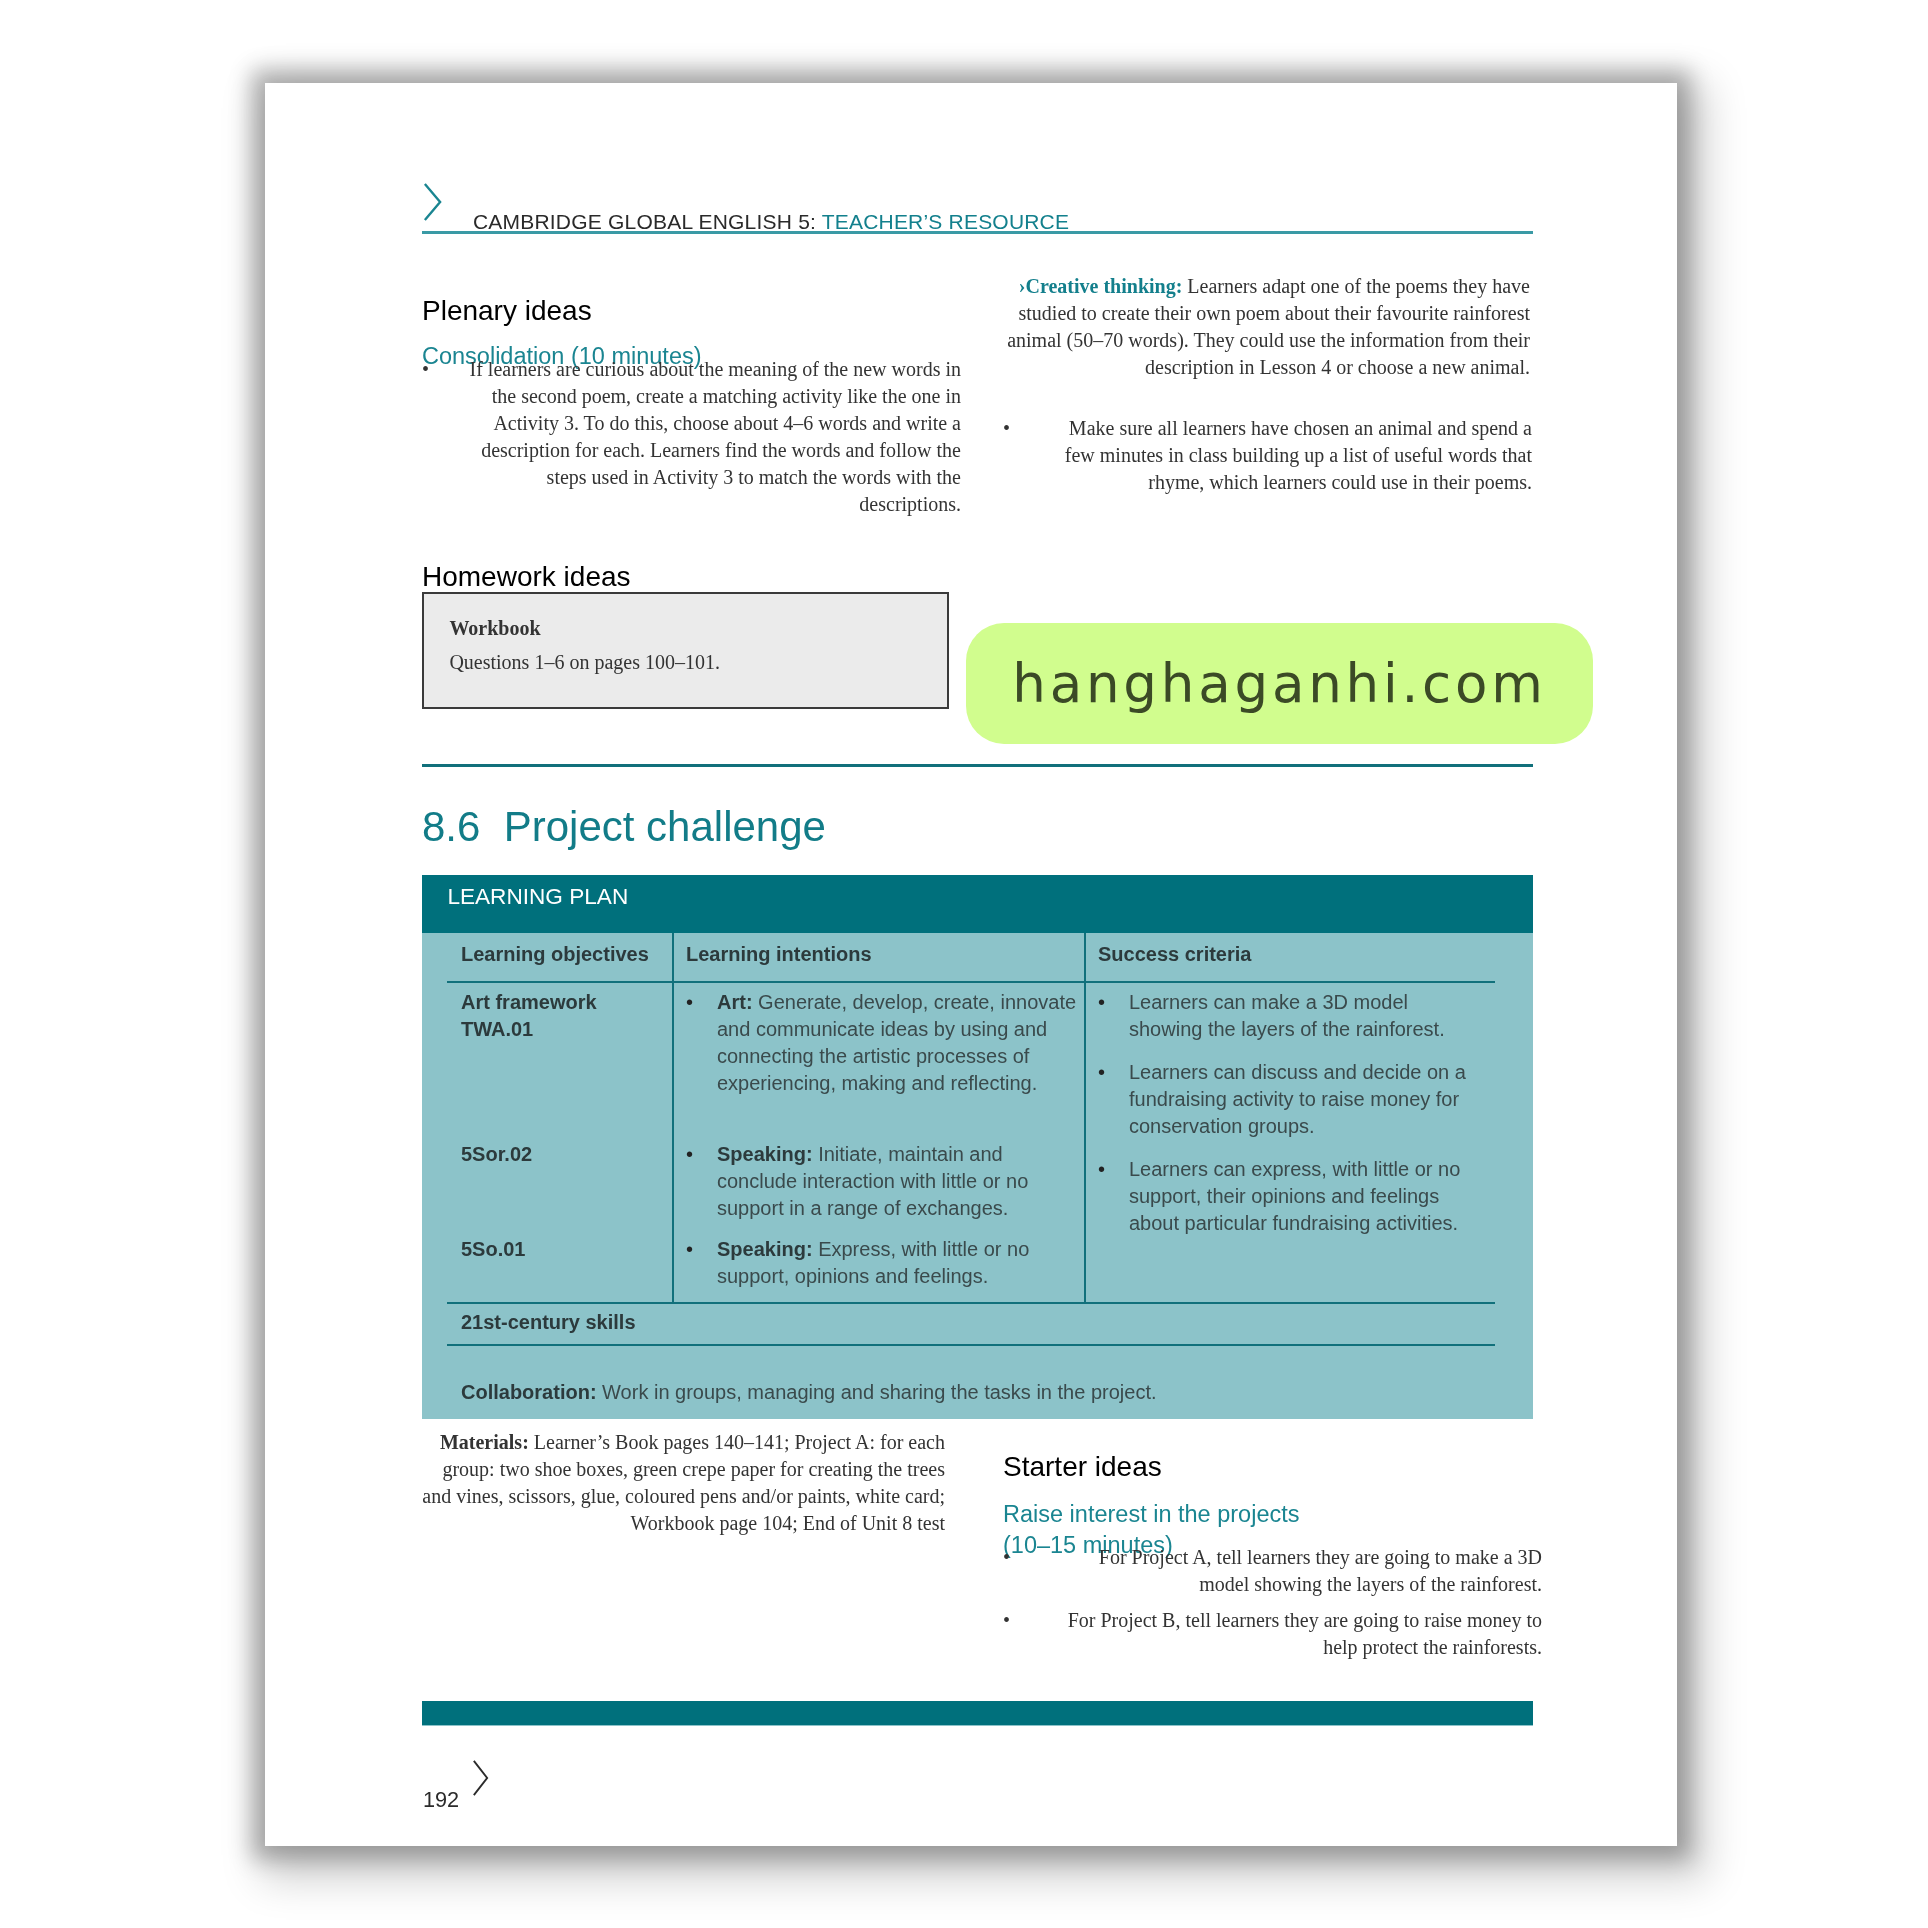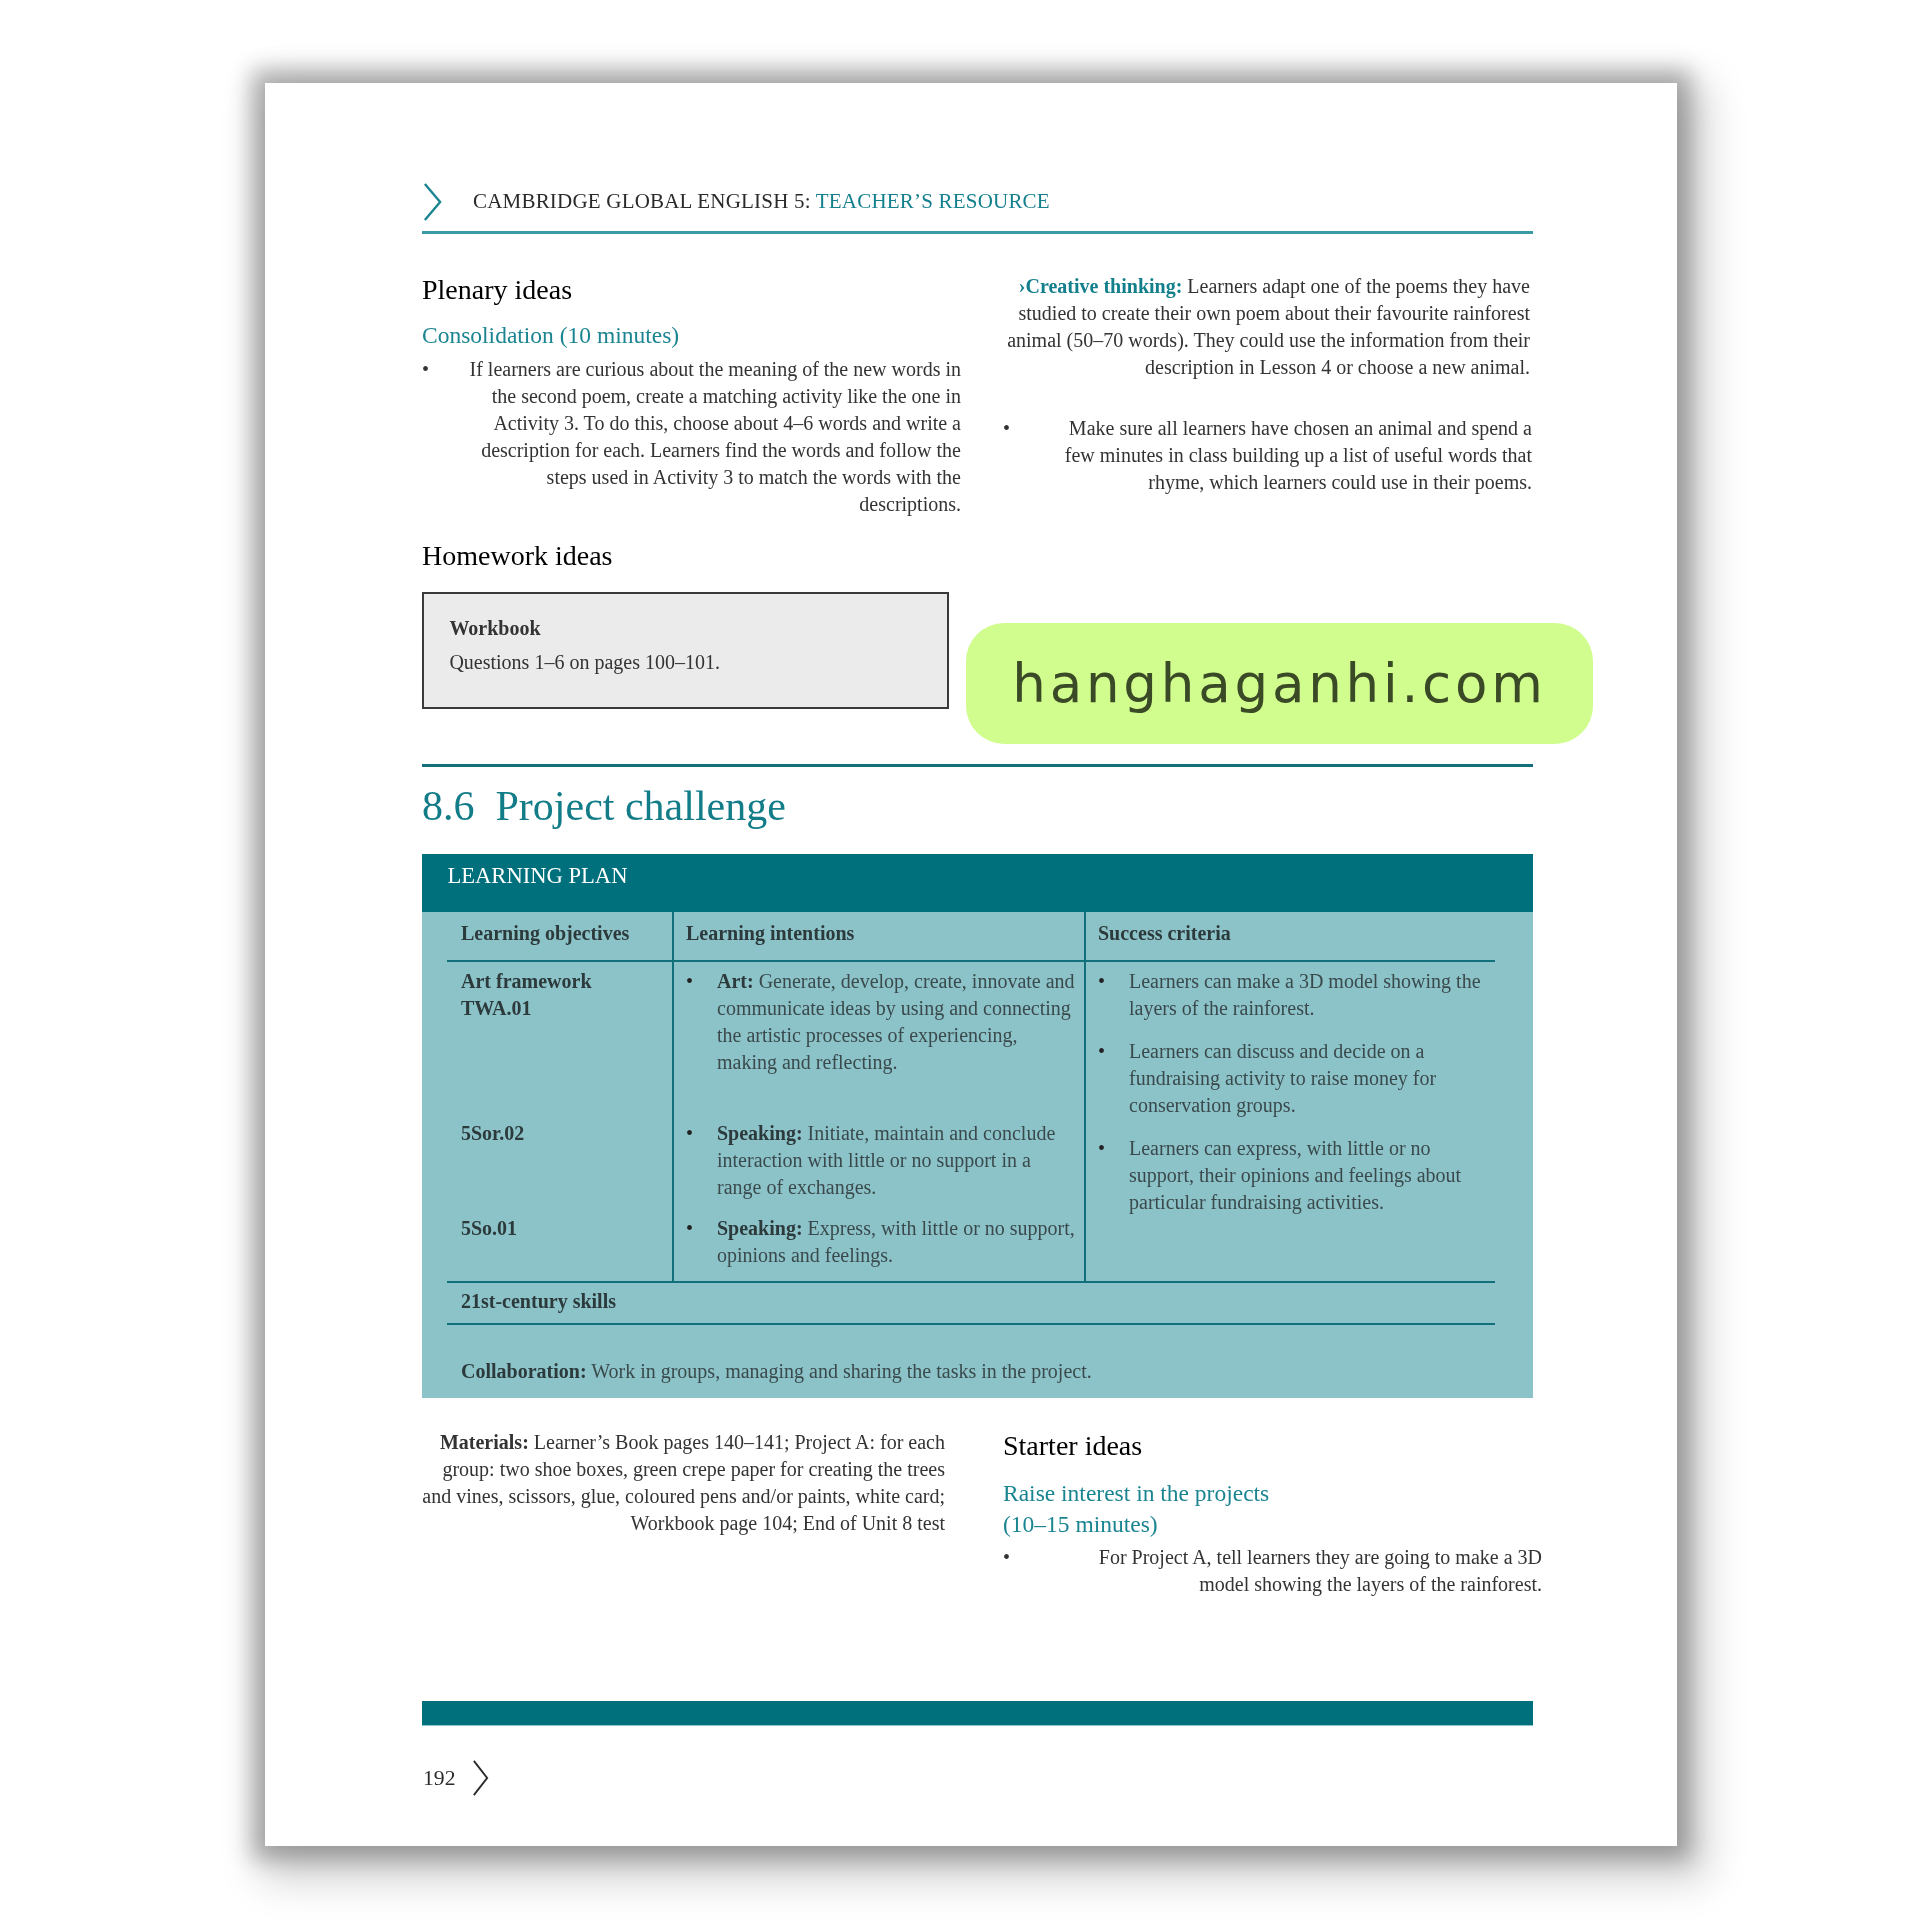--- a/index.html
+++ b/index.html
@@ -6,21 +6,21 @@
   body {
     width:1928px; height:1928px; background:#ffffff; position:relative; overflow:hidden;
     font-family:"Liberation Sans", sans-serif; color:#2b2b2b;
   }
   .page {
     position:absolute; left:265px; top:83px; width:1412px; height:1763px;
     background:#ffffff;
     box-shadow: 0 0 21px 13px rgba(0,0,0,0.28), 13px 17px 38px 17px rgba(0,0,0,0.18);
   }
   .abs { position:absolute; }
-  .sans { font-family:Liberation Serif, serif; }
+  .sans { font-family:Liberation Sans, sans-serif;margin-top:21px; }
   .teal { color:#137f8c; }
 
   
   .hdr-chev { left:422px; top:182px; width:21px; height:40px; }
   .hdr-text { left:473px; top:189px; font-size:21px; letter-spacing:0.2px; color:#2a2a2a; white-space:nowrap; }
   .hdr-text .t { color:#13808d; }
   .hdr-line { left:422px; top:231px; width:1111px; height:2.8px; background:#3a9aa5; }
 
   
   .h2 { font-size:28px; color:#000000; white-space:nowrap; }
@@ -141,20 +141,21 @@
   <span style="font-weight:bold;">Materials:</span><span> Learner’s Book pages 140–141; Project A: for each group: two shoe boxes, green crepe paper for creating the trees and vines, scissors, glue, coloured pens and/or paints, white card; Workbook page 104; End of Unit 8 test</span>
 </div>
 
 <div class="abs h2 sans" style="left:1003px;top:1430px;">Starter ideas</div>
 <div class="abs h3 sans" style="left:1003px;top:1478px;">
   <div>Raise interest in the projects</div>
   <div>(10–15 minutes)</div>
 </div>
 <ul class="abs bullet-list body-serif" style="left:1003px;top:1544px;width:539px;">
   <li style="margin-bottom:9.4px;">For Project A, tell learners they are going to make a 3D model showing the layers of the rainforest.</li>
+  <li>For Project B, tell learners they are going to raise money to help protect the rainforests.</li>
 </ul>
 
 <div class="abs bottom-bar"></div>
 <div class="abs pg-num sans">192</div>
 <svg class="abs pg-chev" viewBox="0 0 20 40">
   <polyline points="3,2 17,20 3,38" fill="none" stroke="#2b2b2b" stroke-width="2"></polyline>
 </svg>
 
 
 </body></html>

